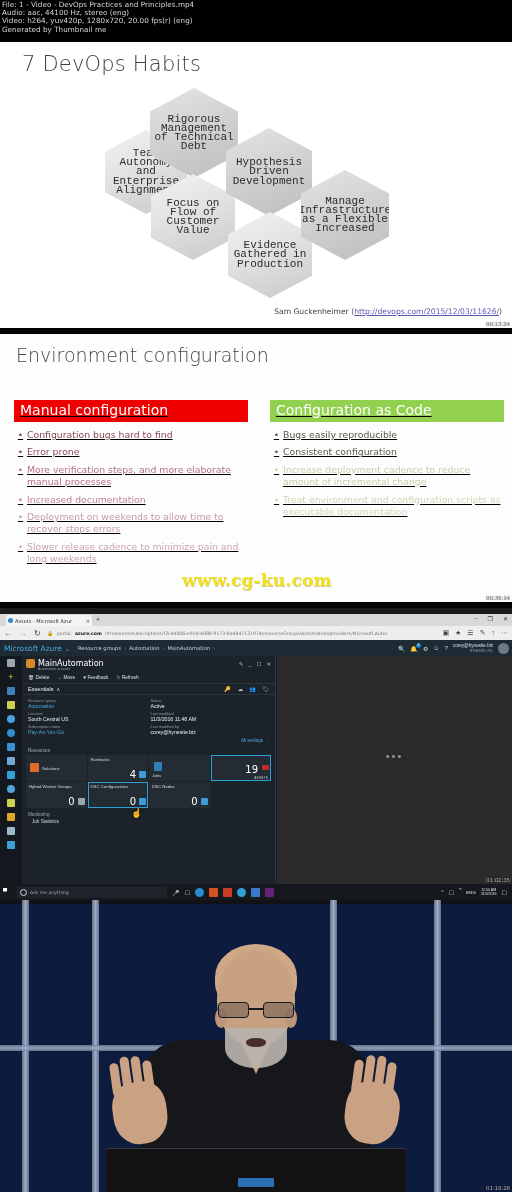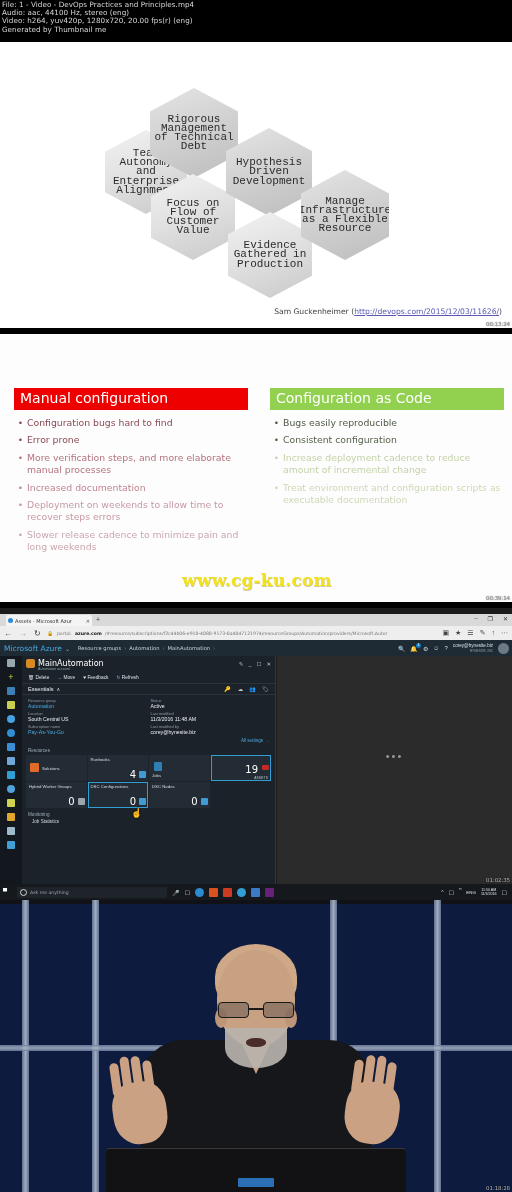--- a/index.html
+++ b/index.html
@@ -58,21 +58,21 @@
   }
   .attrib a { color: #5a5ab5; text-decoration: underline; }
 
   
   #frame2 { top: 334px; height: 268px; background: #fdfdfd; }
   .slide2-title {
     position: absolute; left: 16px; top: 10px;
     font-size: 19px; color: #454545; font-weight: 300;
     font-family: "DejaVu Sans", sans-serif;
   }
-  .col { position: absolute; top: 54px; width: 234px; }
+  .col { position: absolute; top: 66px; width: 234px; text-decoration: underline; }
   .col.left { left: 14px; }
   .col.right { left: 270px; }
   .colhead {
     color: #ffffff; font-size: 14px; font-weight: 400;
     padding: 2px 4px 3px 6px; font-family: "DejaVu Sans", sans-serif;
     line-height: 17px; white-space: nowrap;
   }
   .bullets { margin-top: 7px; }
   .bullet {
     display: flex; font-size: 9.3px; line-height: 12.4px;
@@ -193,47 +193,49 @@
 <div class="sheet">
 
   <div class="info">
     <div>File: 1 - Video - DevOps Practices and Principles.mp4</div>
     <div>Audio: aac, 44100 Hz, stereo (eng)</div>
     <div>Video: h264, yuv420p, 1280x720, 20.00 fps(r) (eng)</div>
     <div>Generated by Thumbnail me</div>
   </div>
 
   <div class="frame" id="frame1">
+    <div class="slide1-title">7 DevOps Habits</div>
     <div class="hexwrap">
       <div class="hex" style="left:78px;  top:46px;  width:82px; height:84px;margin-left:27px;">
           <span>Team Autonomy and Enterprise Alignment</span>
         </div>
       <div class="hex dark" style="left:150px; top:4px;  width:88px; height:90px;">
           <span>Rigorous Management of Technical Debt</span>
         </div>
       <div class="hex" style="left:151px; top:90px; width:84px; height:86px;">
           <span>Focus on Flow of Customer Value</span>
         </div>
       <div class="hex dark" style="left:226px; top:44px; width:86px; height:88px;">
           <span>Hypothesis Driven Development</span>
         </div>
       <div class="hex" style="left:228px; top:128px;width:84px; height:86px;">
           <span>Evidence Gathered in Production</span>
         </div>
       <div class="hex dark" style="left:301px; top:86px; width:88px; height:90px;">
-          <span>Manage Infrastructure as a Flexible Resource</span>
+          <span>Manage Infrastructure as a Flexible Increased</span>
         </div>
     </div>
     <div class="attrib">
       <span>Sam Guckenheimer (</span><a href="#">http://devops.com/2015/12/03/11626/</a><span>)</span>
     </div>
     <div class="ts">00:13:24</div>
   </div>
 
   <div class="frame" id="frame2">
+    <div class="slide2-title">Environment configuration</div>
 
     <div class="col left">
       <div class="colhead" style="background:#ee0000">Manual configuration</div>
       <div class="bullets">
         <div class="bullet" style="color:#8a4a55">
             <span class="dot">•</span>
             <span>Configuration bugs hard to find</span>
           </div>
         <div class="bullet" style="color:#8a4a55">
             <span class="dot">•</span>

